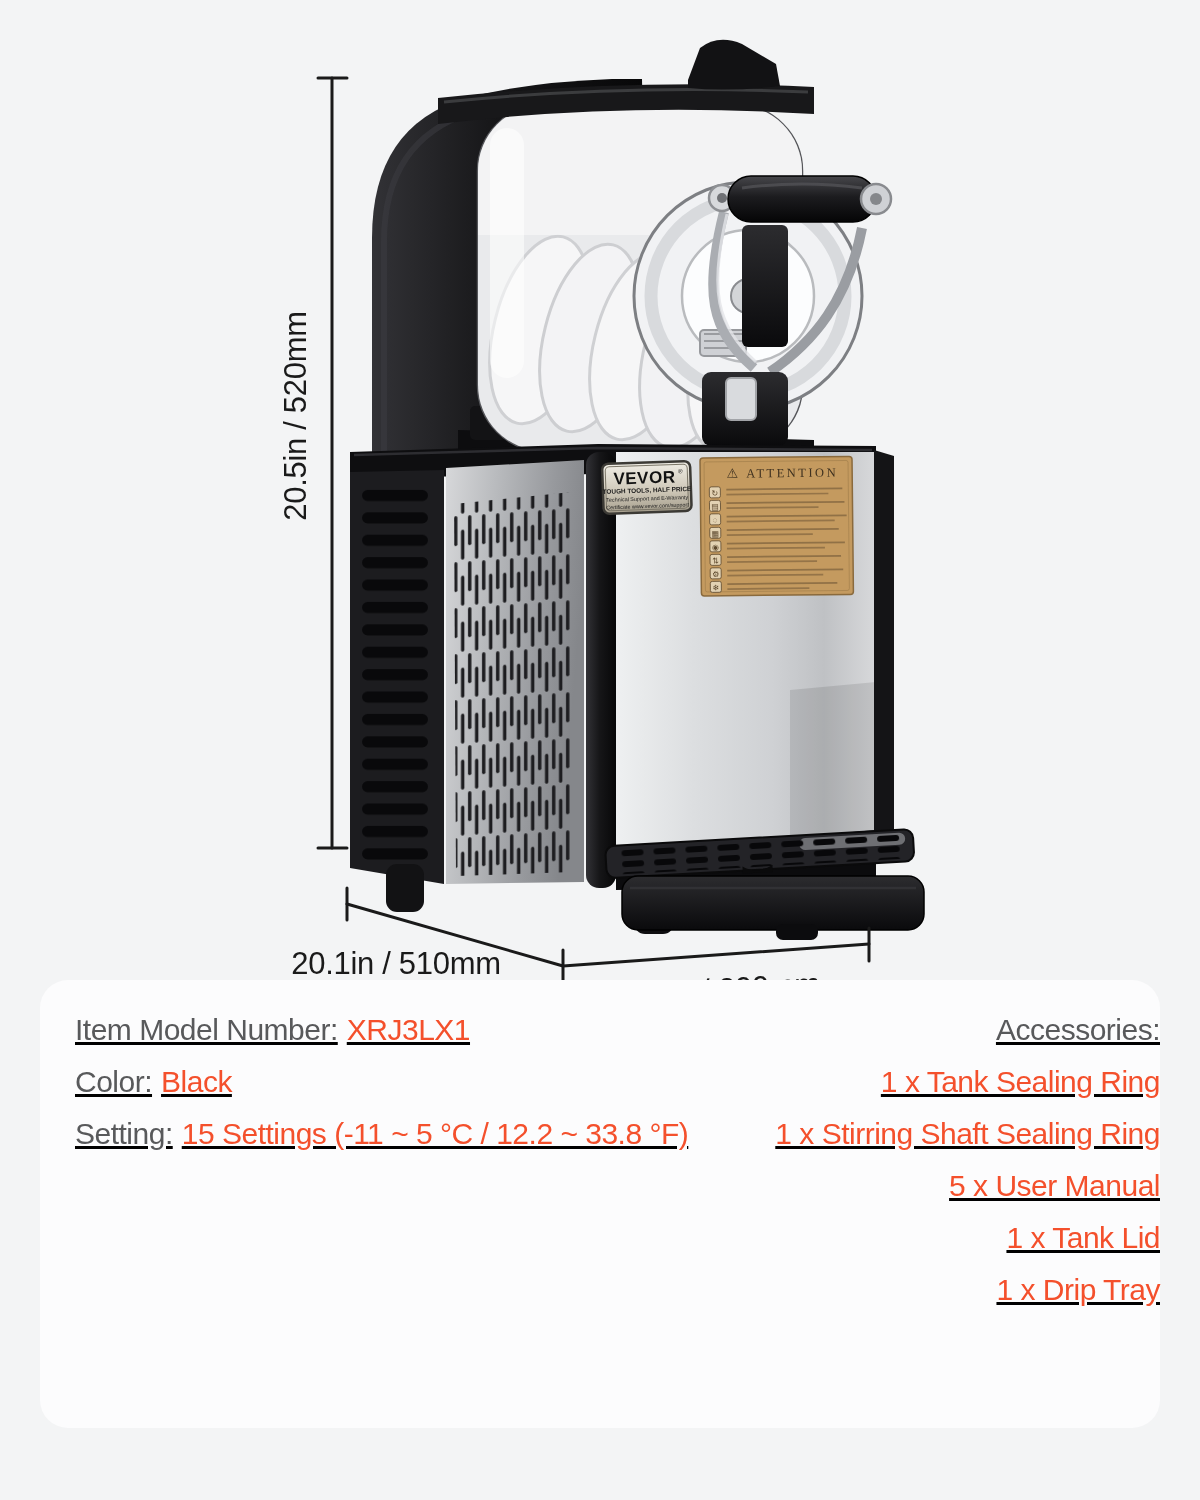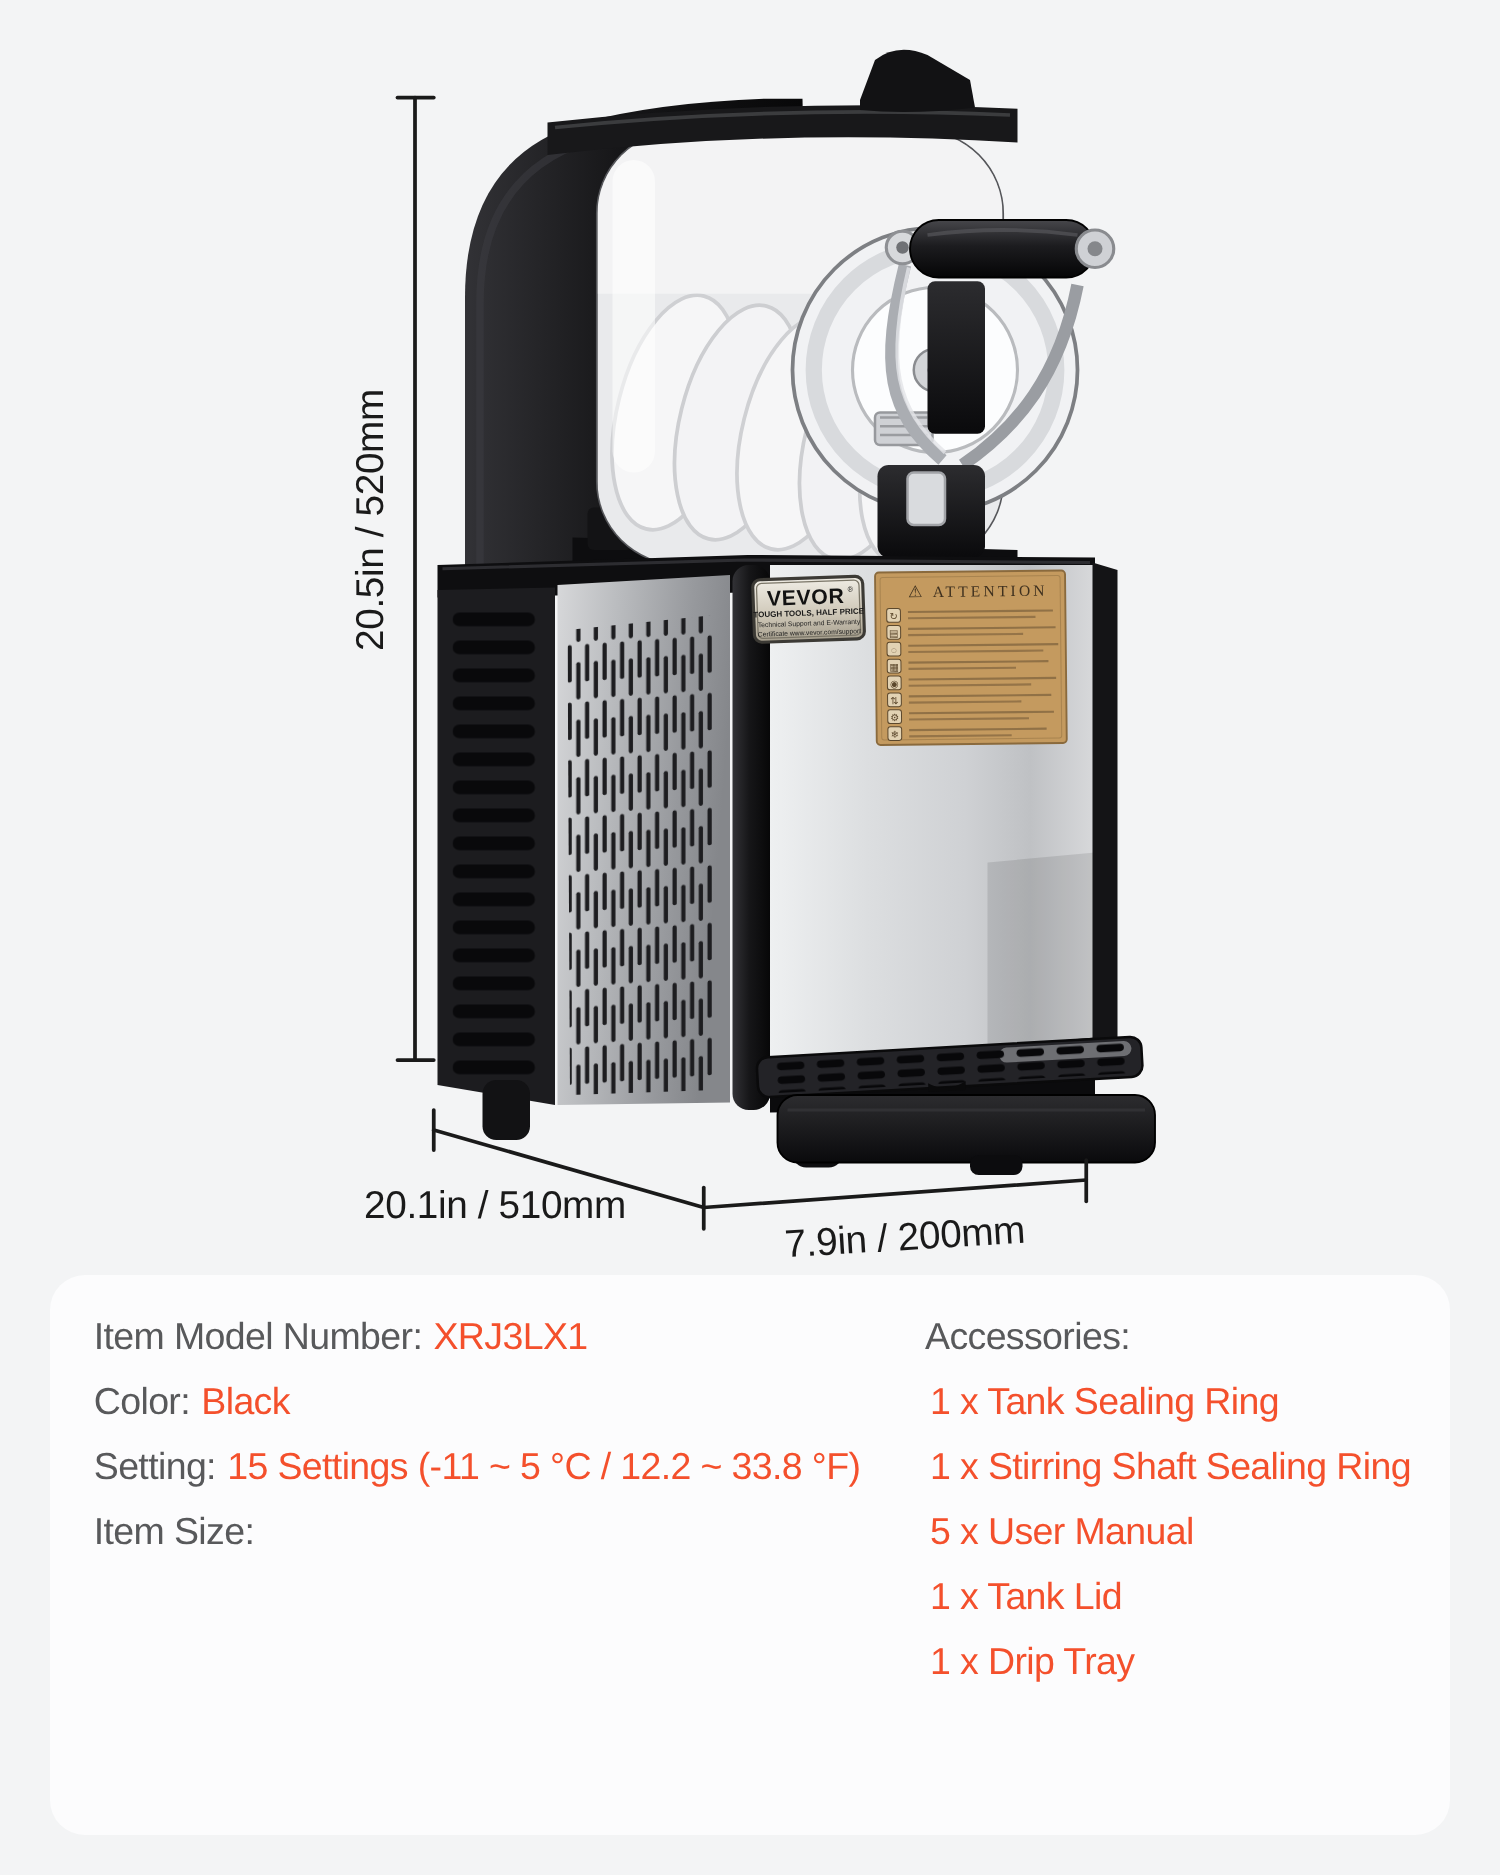--- a/index.html
+++ b/index.html
@@ -6,26 +6,26 @@
   body{
     width:1200px;height:1500px;position:relative;overflow:hidden;
     background:#f3f4f5;
     font-family:"Liberation Sans", sans-serif;
   }
   .figure{position:absolute;left:0;top:0;width:1200px;height:1010px;}
   .figure svg{display:block;}
   .dim-text{font-size:31px;fill:#1a1a1a;letter-spacing:-0.3px;}
 
   .spec-card{
-    position:absolute;left:40px;top:1020px;width:1120px;height:448px;
+    position:absolute;left:40px;top:980px;width:1120px;height:448px;
     background:#fcfcfd;border-radius:28px;
-    display:flex;box-sizing:border-box;padding:24px 0 0 35px;
+    display:flex;box-sizing:border-box;padding:24px 0 0 35px;text-decoration:underline;
   }
   .col-left{width:665px;flex:none;}
-  .col-right{flex:1;min-width:0;}
+  .col-right{flex:1;min-width:0;text-align:right;}
   .spec-row{
     font-size:30px;line-height:52px;letter-spacing:-0.5px;
     white-space:nowrap;color:#58595b;
   }
   .lbl{color:#58595b;}
   .val{color:#f4502c;margin-left:9px;}
   .col-right .val{margin-left:4px;display:block;}
 </style>
 </head>
 <body>
@@ -277,21 +277,20 @@
   <text class="dim-text" x="396" y="974" text-anchor="middle">20.1in / 510mm</text>
   <text class="dim-text" x="724" y="1000" text-anchor="middle" transform="rotate(-3.5 724 992)">7.9in / 200mm</text>
 </svg>
 </div>
 
 <div class="spec-card">
   <div class="col-left">
     <div class="spec-row"><span class="lbl">Item Model Number:</span><span class="val">XRJ3LX1</span></div>
     <div class="spec-row"><span class="lbl">Color:</span><span class="val">Black</span></div>
     <div class="spec-row"><span class="lbl">Setting:</span><span class="val">15 Settings (-11 ~ 5 °C / 12.2 ~ 33.8 °F)</span></div>
-    <div class="spec-row"><span class="lbl">Item Size:</span></div>
   </div>
   <div class="col-right">
     <div class="spec-row lbl">Accessories:</div>
     <div class="spec-row">
         <span class="val">1 x Tank Sealing Ring</span>
       </div>
     <div class="spec-row">
         <span class="val">1 x Stirring Shaft Sealing Ring</span>
       </div>
     <div class="spec-row">

